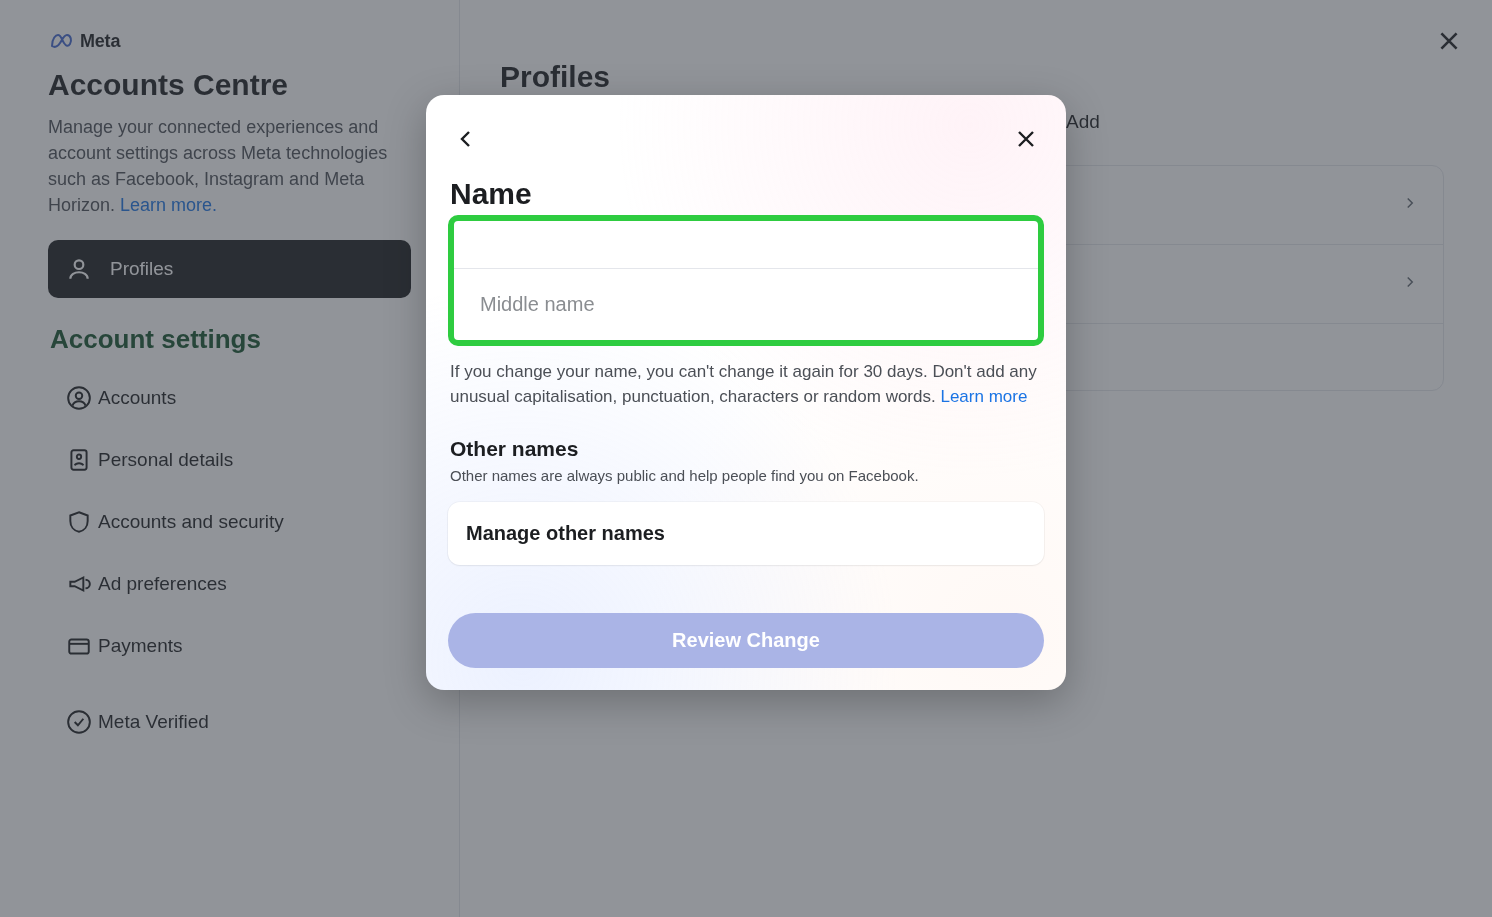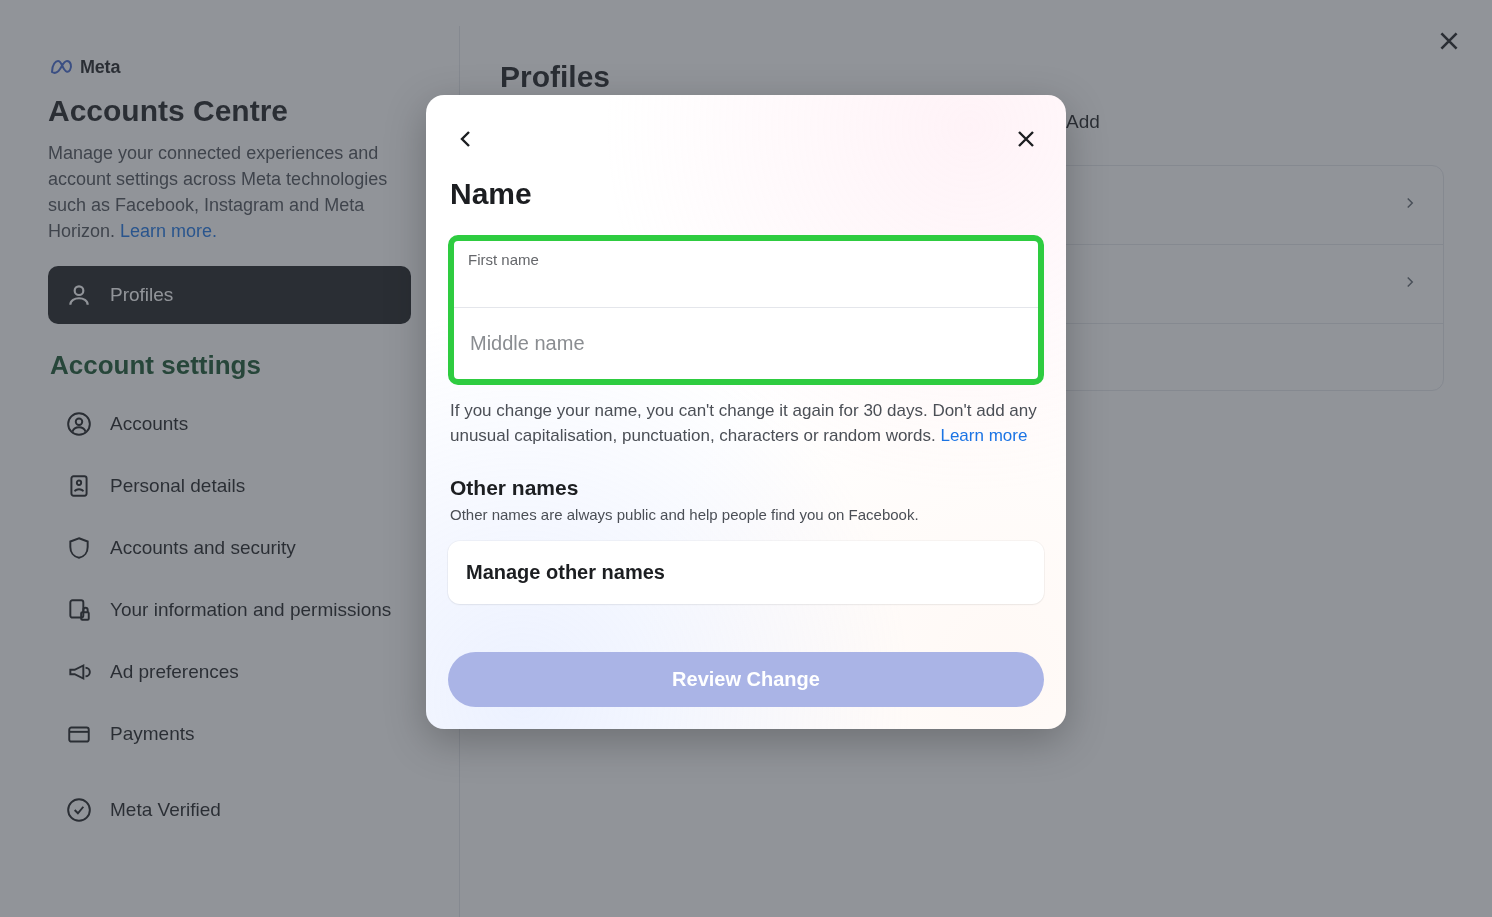--- a/index.html
+++ b/index.html
@@ -1,31 +1,31 @@
 <!DOCTYPE html>
 <html><head>
 <meta charset="utf-8">
 <style>
   * { box-sizing: border-box; margin: 0; padding: 0; }
   html, body { width: 1492px; height: 917px; font-family: -apple-system, BlinkMacSystemFont, "Segoe UI", Helvetica, Arial, sans-serif; background: #fff; overflow: hidden; }
   .app { display: flex; width: 100%; height: 100%; position: relative; }
-  .sidebar { width: 460px; padding: 28px 48px 28px 48px; border-right: 1px solid #e4e6eb; margin-top: 26px; }
+  .sidebar { width: 460px; padding: 28px 48px 28px 48px; border-right: 1px solid #e4e6eb; }
   .brand { display: flex; align-items: center; gap: 6px; margin-bottom: 14px; }
   .brand svg { width: 24px; height: 24px; }
   .brand-text { font-weight: 600; font-size: 18px; color: #1c1e21; letter-spacing: -0.2px; }
   .ac-title { font-size: 30px; font-weight: 700; color: #1c1e21; margin-bottom: 12px; }
   .ac-desc { font-size: 18px; color: #4b4f56; line-height: 1.45; margin-bottom: 22px; }
   .ac-desc a { color: #1b74e4; text-decoration: none; }
   .nav { list-style: none; }
   .nav-item { display: flex; align-items: center; gap: 18px; padding: 16px 18px; border-radius: 10px; color: #1c1e21; font-size: 19px; font-weight: 500; cursor: pointer; }
   .nav-item.active { background: #1c1e21; color: #fff; }
   .nav-item.active svg { stroke: #fff; fill: none; }
   .nav-icon { width: 26px; height: 26px; flex-shrink: 0; display: flex; align-items: center; justify-content: center; }
   .section-header { font-size: 26px; font-weight: 700; color: #14532d; margin-top: 26px; margin-bottom: 12px; padding-left: 2px; }
-  .settings-item { display: flex; align-items: center; gap: 18px; padding: 18px 18px; border-radius: 10px; color: #1c1e21; font-size: 19px; cursor: pointer; }
+  .settings-item { display: flex; align-items: center; gap: 6px; padding: 18px 18px; border-radius: 10px; color: #1c1e21; font-size: 19px; cursor: pointer; }
   .settings-item .nav-icon svg { stroke: #1c1e21; fill: none; stroke-width: 1.8; }
 
   .main { flex: 1; padding: 60px 48px 28px 40px; position: relative; }
   .main-title { font-size: 30px; font-weight: 700; color: #1c1e21; margin-bottom: 14px; }
   .main-desc { font-size: 19px; color: #1c1e21; line-height: 1.5; }
   .profile-cards { margin-top: 28px; border: 1px solid #e4e6eb; border-radius: 12px; }
   .profile-card-row { padding: 28px 24px; border-bottom: 1px solid #e4e6eb; display: flex; align-items: center; justify-content: space-between; cursor: pointer; }
   .profile-card-row:last-child { border-bottom: none; }
   .chev-icon svg { width: 18px; height: 18px; stroke: #606770; fill: none; stroke-width: 2; }
   .add-accounts-row { padding: 22px 24px; font-size: 19px; font-weight: 600; color: #1c1e21; }
@@ -38,28 +38,28 @@
 
   
   .modal { position: absolute; left: 50%; top: 95px; transform: translateX(-50%); width: 640px; background: #fff; border-radius: 18px; padding: 28px 22px 22px 22px; box-shadow: 0 12px 40px rgba(0,0,0,0.25);
     background-image: radial-gradient(circle at 85% 5%, rgba(255,200,220,0.22), transparent 45%),
                       radial-gradient(circle at 15% 95%, rgba(180,200,255,0.25), transparent 48%),
                       radial-gradient(circle at 90% 90%, rgba(255,220,200,0.18), transparent 45%);
   }
   .modal-header { display: flex; align-items: center; justify-content: space-between; height: 36px; margin-bottom: 18px; }
   .modal-back, .modal-close { width: 36px; height: 36px; display: flex; align-items: center; justify-content: center; cursor: pointer; border-radius: 50%; }
   .modal-back svg, .modal-close svg { width: 24px; height: 24px; stroke: #1c1e21; stroke-width: 2.4; fill: none; }
-  .modal-title { font-size: 30px; font-weight: 700; color: #1c1e21; margin-bottom: 24px; padding-left: 2px; }
+  .modal-title { font-size: 30px; font-weight: 700; color: #1c1e21; margin-bottom: 4px; padding-left: 2px; }
   .name-box { border: 6px solid #2ecc40; border-radius: 10px; background: #fff; }
   .field { border-bottom: 1px solid #e4e6eb; padding: 10px 14px 10px 14px; }
   .field:last-child { border-bottom: none; }
   .field-label { font-size: 15px; color: #65676b; display: block; margin-bottom: 2px; }
   .field input { width: 100%; border: none; outline: none; font-size: 20px; color: #1c1e21; background: transparent; padding: 2px 0; }
   .field.placeholder input::placeholder { color: #8a8d91; font-size: 20px; }
-  .field.middle { padding: 22px 16px; }
+  .field.middle { padding: 22px 26px; }
   .help-text { font-size: 17px; color: #4b4f56; line-height: 1.45; margin: 14px 2px 0 2px; }
   .help-text a { color: #1b74e4; text-decoration: none; }
   .other-title { font-size: 21px; font-weight: 700; color: #1c1e21; margin: 28px 2px 6px 2px; }
   .other-desc { font-size: 15px; color: #4b4f56; margin: 0 2px 18px 2px; }
   .manage-row { background: #fff; border-radius: 12px; padding: 20px 18px; font-size: 20px; font-weight: 600; color: #1c1e21; box-shadow: 0 1px 2px rgba(0,0,0,0.05), 0 0 0 1px rgba(0,0,0,0.03); cursor: pointer; }
   .review-btn { margin-top: 48px; width: 100%; background: #aab4e6; color: #fff; border: none; border-radius: 28px; padding: 16px 0; font-size: 20px; font-weight: 600; cursor: pointer; }
 </style>
 </head>
 <body>
 
@@ -111,30 +111,20 @@
           </span>
         <span>Personal details</span>
       </li>
       <li class="settings-item">
         <span class="nav-icon">
             <svg viewBox="0 0 24 24">
               <path d="M12 3l8 3v5c0 5-3 9-8 10-5-1-8-5-8-10V6l8-3z"></path>
             </svg>
           </span>
         <span>Accounts and security</span>
-      </li>
-      <li class="settings-item">
-        <span class="nav-icon">
-            <svg viewBox="0 0 24 24">
-              <rect x="4" y="3" width="12" height="16" rx="2"></rect>
-              <rect x="14" y="14" width="7" height="7" rx="1"></rect>
-              <path d="M16 14v-2a2 2 0 0 1 4 0v2"></path>
-            </svg>
-          </span>
-        <span>Your information and permissions</span>
       </li>
       <li class="settings-item">
         <span class="nav-icon">
             <svg viewBox="0 0 24 24">
               <path d="M4 10v4h4l8 4V6l-8 4H4z"></path>
               <path d="M18 8a4 4 0 0 1 0 8"></path>
             </svg>
           </span>
         <span>Ad preferences</span>
       </li>
@@ -201,21 +191,20 @@
       <div class="modal-close">
         <span><svg viewBox="0 0 24 24">
               <path d="M5 5l14 14M19 5L5 19"></path>
             </svg></span>
       </div>
     </div>
     <h2 class="modal-title">Name</h2>
 
     <div class="name-box">
       <div class="field">
-        <span class="field-label">First name</span>
         <input type="text" value="" style="">
       </div>
       <div class="field middle placeholder">
         <input type="text" placeholder="Middle name" style="">
       </div>
     </div>
 
     <p class="help-text">
       <span>If you change your name, you can't change it again for 30 days. Don't add any unusual capitalisation, punctuation, characters or random words. </span><a href="#">Learn more</a>
     </p>

